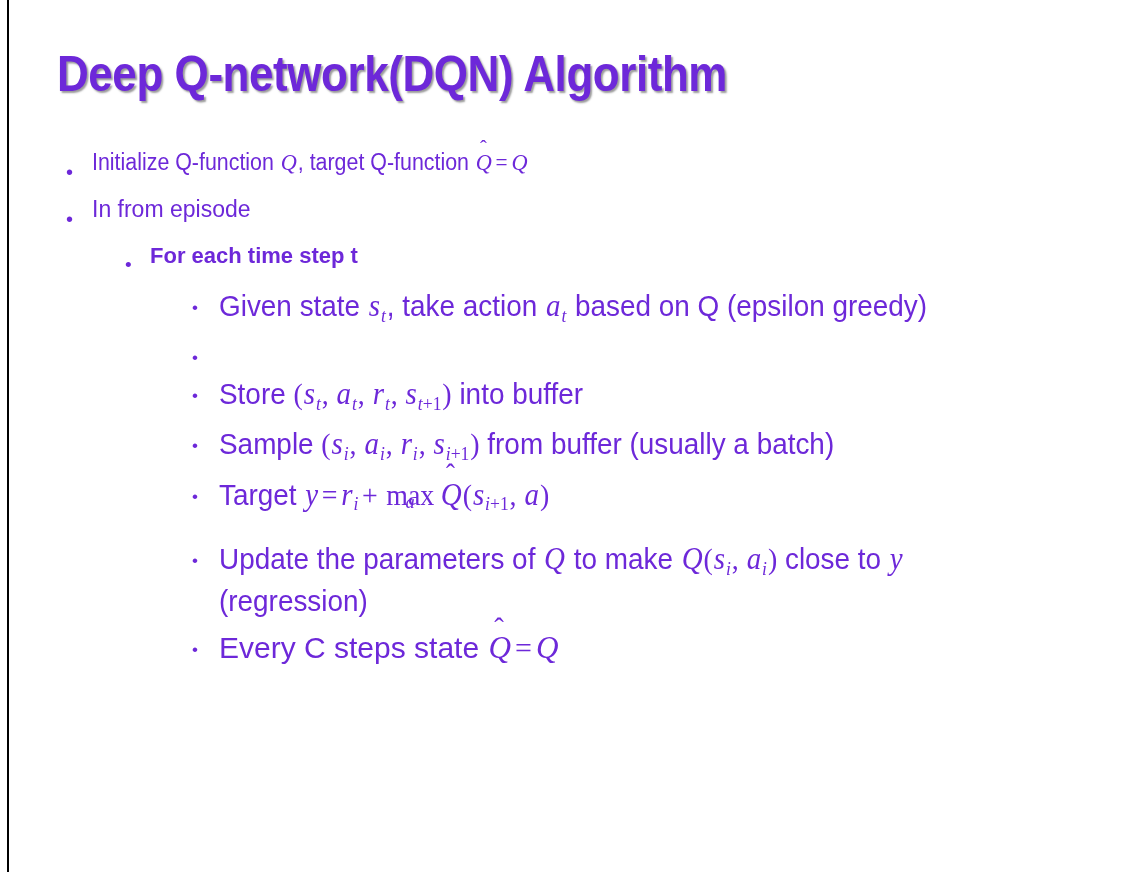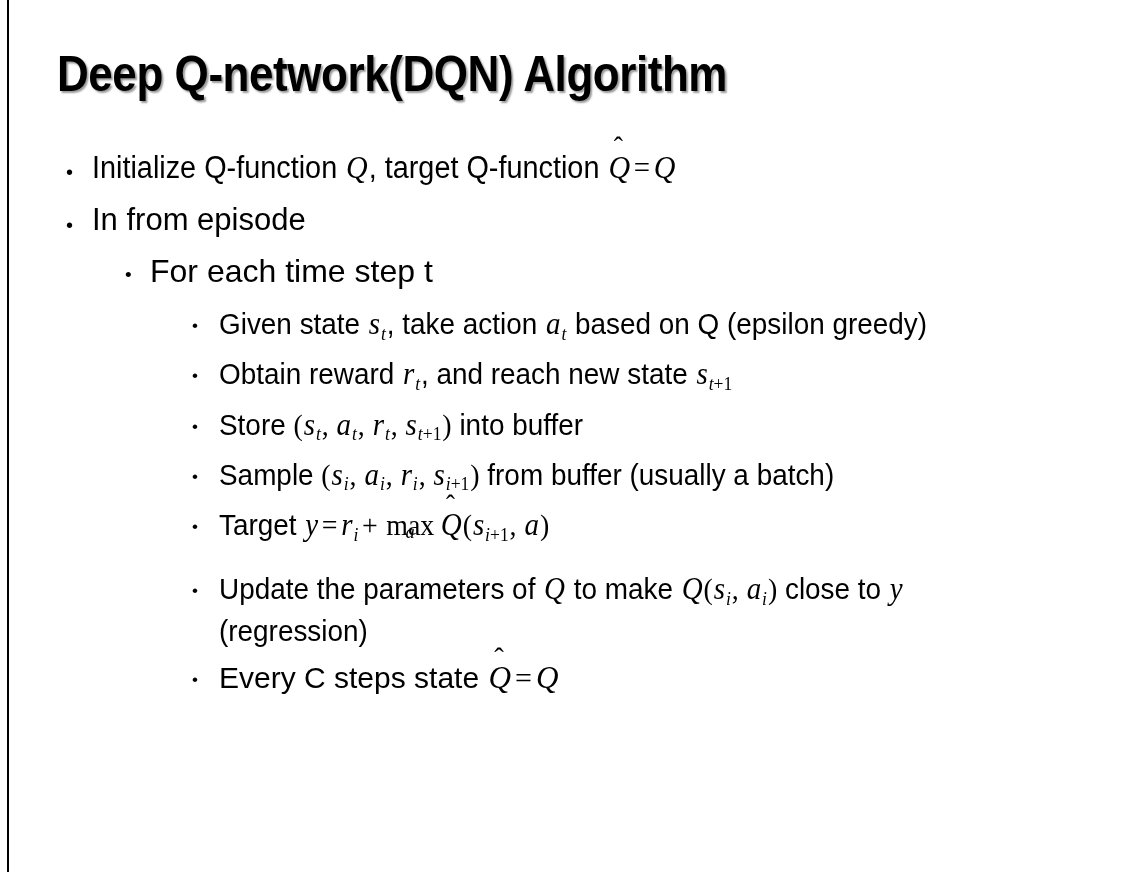--- a/index.html
+++ b/index.html
@@ -7,21 +7,21 @@
     padding: 0;
     background: #ffffff;
   }
   #slide {
     position: relative;
     width: 1124px;
     height: 872px;
     background: #ffffff;
     overflow: hidden;
     font-family: "Liberation Sans", sans-serif;
-    color: #000000;
+    color: #6d28d9;
     border-radius: 7px;
   }
   
   #left-rule {
     position: absolute;
     left: 7px;
     top: 0;
     width: 2px;
     height: 872px;
     background: #000000;
@@ -60,26 +60,26 @@
     line-height: 1;
     user-select: none;
   }
   .txt {
     flex: 1 1 auto;
   }
 
   
   .lvl1 { padding-left: 66px; margin-bottom: 13px; }
   .lvl1 .bullet { width: 26px; font-size: 20px; padding-top: 14px; }
-  .lvl1 .txt { font-size: 31px; line-height: 1.24; }
+  .lvl1 .txt { font-size: 23px; line-height: 1.24; }
 
   
   .lvl2 { padding-left: 125px; margin-bottom: 12px; }
   .lvl2 .bullet { width: 25px; font-size: 19px; padding-top: 13px; }
-  .lvl2 .txt { font-size: 32px; line-height: 1.24; }
+  .lvl2 .txt { font-size: 22px; line-height: 1.24; font-weight: bold; }
 
   
   .lvl3 { padding-left: 192px; margin-bottom: 8px; }
   .lvl3 .bullet { width: 27px; font-size: 17px; padding-top: 13px; }
   .lvl3 .txt { font-size: 30px; line-height: 1.30; padding-right: 36px; }
 
   
   .cond {
     display: inline-block;
     transform: scaleX(0.93);
@@ -176,21 +176,20 @@
       <span class="txt">For each time step t</span>
     </div>
 
     <div class="row lvl3">
       <span class="bullet">•</span>
       <span class="txt"><span class="cond"><span>Given state </span><span class="mi">s</span><span class="sub">t</span><span>, take action </span><span class="mi">a</span><span class="sub">t</span><span> based on Q (epsilon greedy)</span></span></span>
     </div>
 
     <div class="row lvl3">
       <span class="bullet">•</span>
-      <span class="txt"><span class="cond"><span>Obtain reward </span><span class="mi">r</span><span class="sub">t</span><span>, and reach new state </span><span class="mi">s</span><span class="sub"><span>t</span><span class="up">+1</span></span></span></span>
     </div>
 
     <div class="row lvl3">
       <span class="bullet">•</span>
       <span class="txt"><span class="cond"><span>Store </span><span class="mn">(</span><span class="mi">s</span><span class="sub">t</span><span class="mn">, </span><span class="mi">a</span><span class="sub">t</span><span class="mn">, </span><span class="mi">r</span><span class="sub">t</span><span class="mn">, </span><span class="mi">s</span><span class="sub"><span>t</span><span class="up">+1</span></span><span class="mn">)</span><span> into buffer</span></span></span>
     </div>
 
     <div class="row lvl3">
       <span class="bullet">•</span>
       <span class="txt"><span class="cond"><span>Sample </span><span class="mn">(</span><span class="mi">s</span><span class="sub">i</span><span class="mn">, </span><span class="mi">a</span><span class="sub">i</span><span class="mn">, </span><span class="mi">r</span><span class="sub">i</span><span class="mn">, </span><span class="mi">s</span><span class="sub"><span>i</span><span class="up">+1</span></span><span class="mn">)</span><span> from buffer (usually a batch)</span></span></span>

